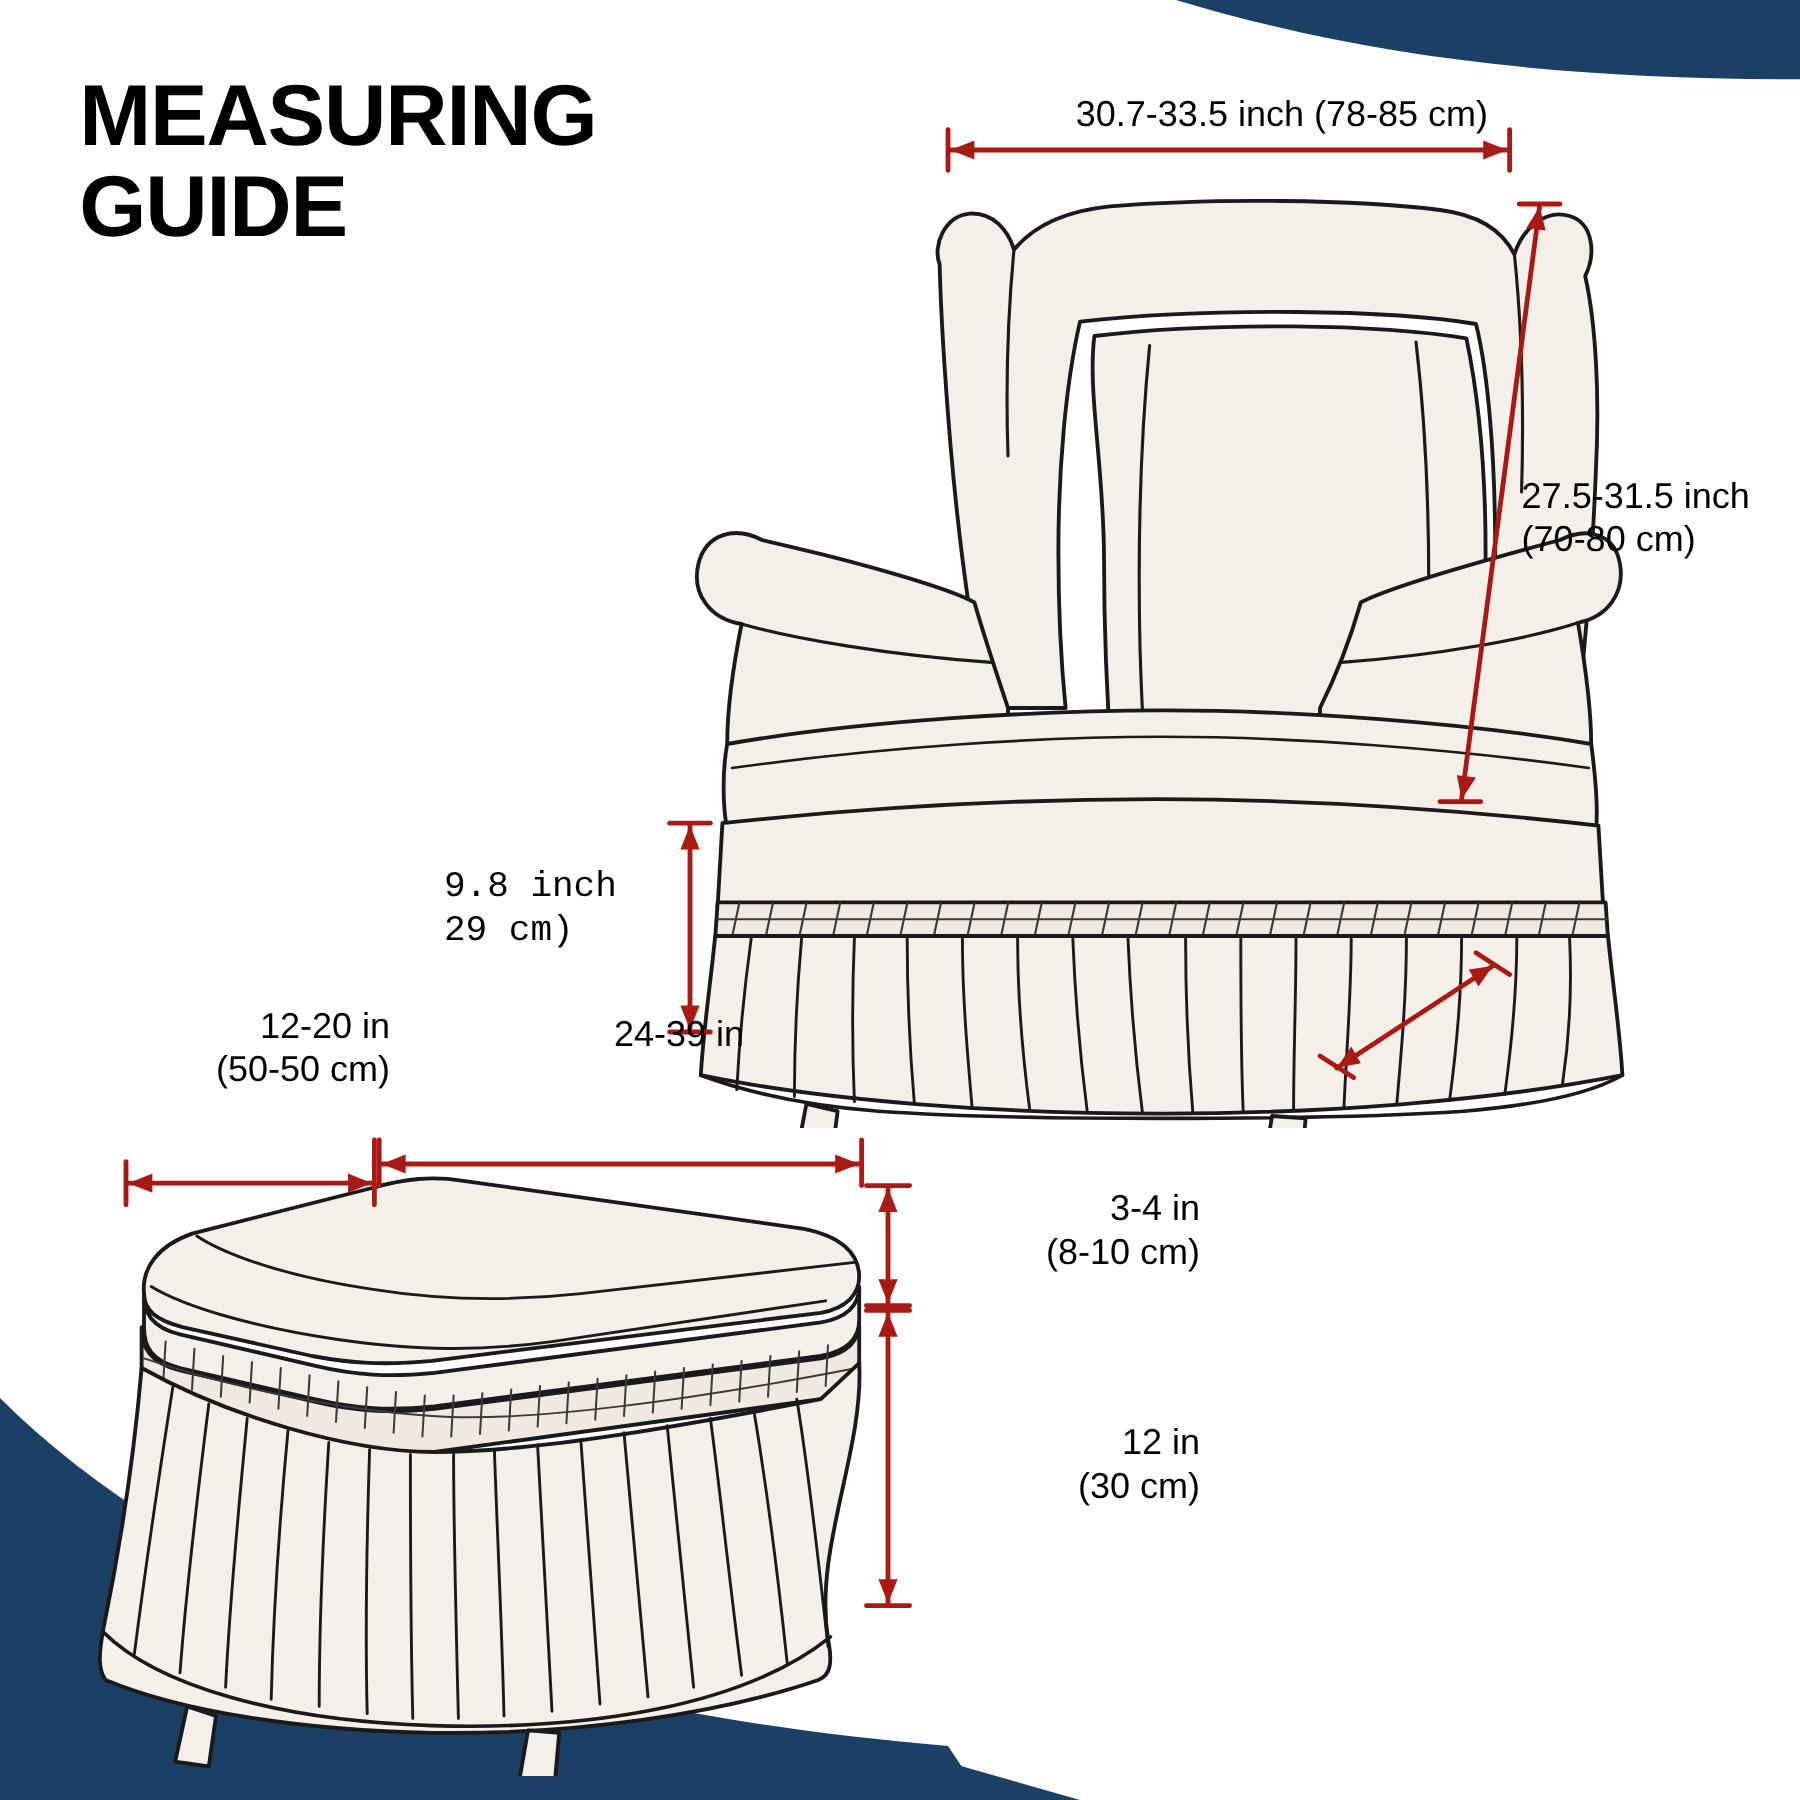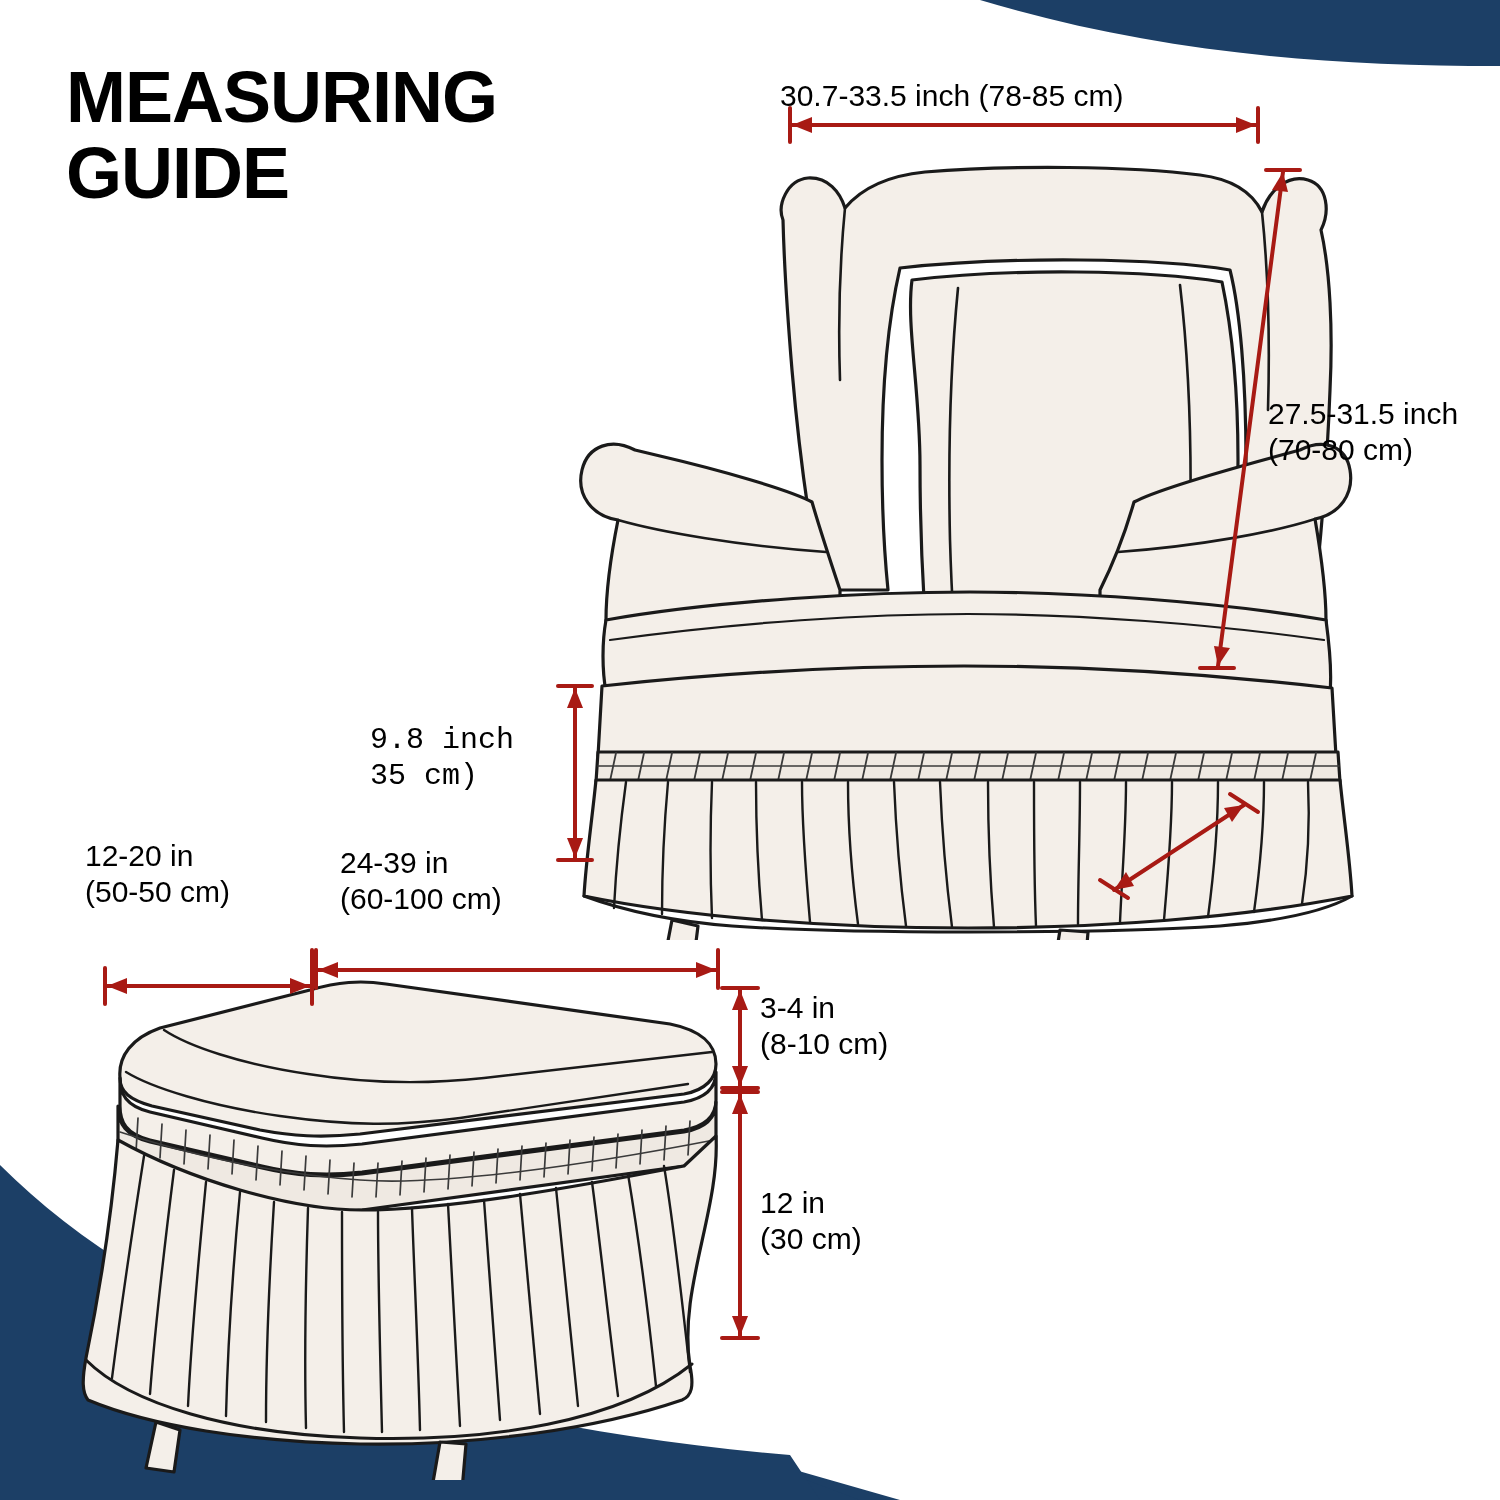--- a/index.html
+++ b/index.html
@@ -36,21 +36,21 @@
     font-family: "Liberation Sans", sans-serif;
   }
   .dim-label {
     position: absolute;
     color: #000000;
     font-size: 30px;
     line-height: 1.2;
     font-family: "Liberation Sans", sans-serif;
     white-space: nowrap;
   }
-  .dim-label.center { text-align: left; }
+  .dim-label.center { text-align: right; }
   .dim-label.right { text-align: left; font-family: Liberation Mono, monospace; }
   .dim-label.left { text-align: left; }
   .art { position: absolute; }
 </style>
 </head>
 <body>
 
 <div id="page">
 
   <svg class="corner-svg" viewBox="0 0 1500 1500" xmlns="http://www.w3.org/2000/svg">
@@ -200,21 +200,21 @@
     <div>30.7-33.5 inch (78-85 cm)</div>
   </div>
 
   <div class="dim-label left" style="left:1268px; top:396px; width:240px;">
     <div>27.5-31.5 inch</div>
     <div>(70-80 cm)</div>
   </div>
 
   <div class="dim-label right" style="left:370px; top:722px; width:180px;">
     <div>9.8 inch</div>
-    <div>35 cm)</div>
+    <div>29 cm)</div>
   </div>
 
 
   <svg class="art" style="left:60px; top:960px; width:720px; height:520px;" viewBox="0 0 720 520" xmlns="http://www.w3.org/2000/svg">
     <g fill="#f4efe9" stroke="#1a1a1a" stroke-width="3.2" stroke-linejoin="round" stroke-linecap="round">
 
       <path d="M60,118 C58,96 72,78 100,68 L250,30 C278,22 300,20 326,24
                L610,64 C640,70 656,84 656,104
                C656,118 646,130 624,134
                L300,174 C260,178 232,176 200,170
@@ -304,21 +304,20 @@
     </g>
   </svg>
 
   <div class="dim-label center" style="left:85px; top:838px; width:240px;">
     <div>12-20 in</div>
     <div>(50-50 cm)</div>
   </div>
 
   <div class="dim-label center" style="left:340px; top:845px; width:280px;">
     <div>24-39 in</div>
-    <div>(60-100 cm)</div>
   </div>
 
   <div class="dim-label center" style="left:760px; top:990px; width:240px;">
     <div>3-4 in</div>
     <div>(8-10 cm)</div>
   </div>
 
   <div class="dim-label center" style="left:760px; top:1185px; width:240px;">
     <div>12 in</div>
     <div>(30 cm)</div>

